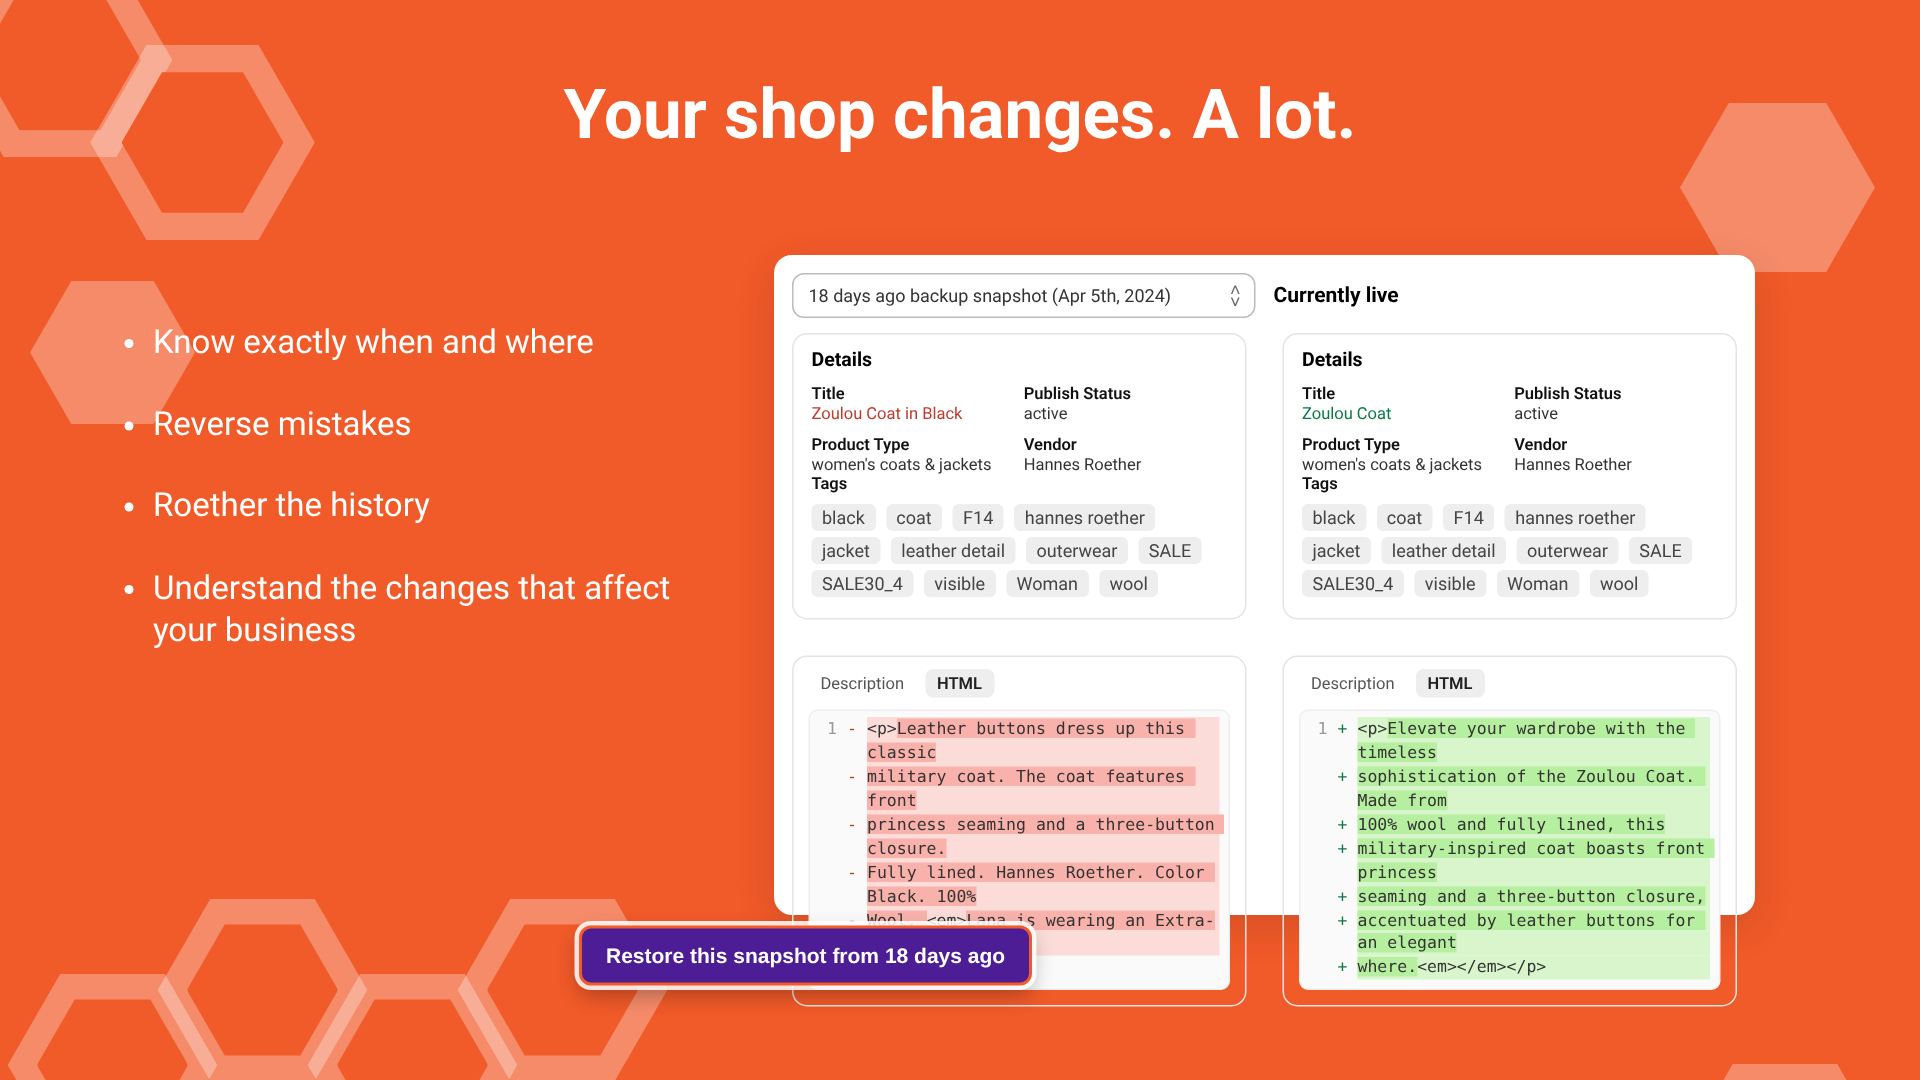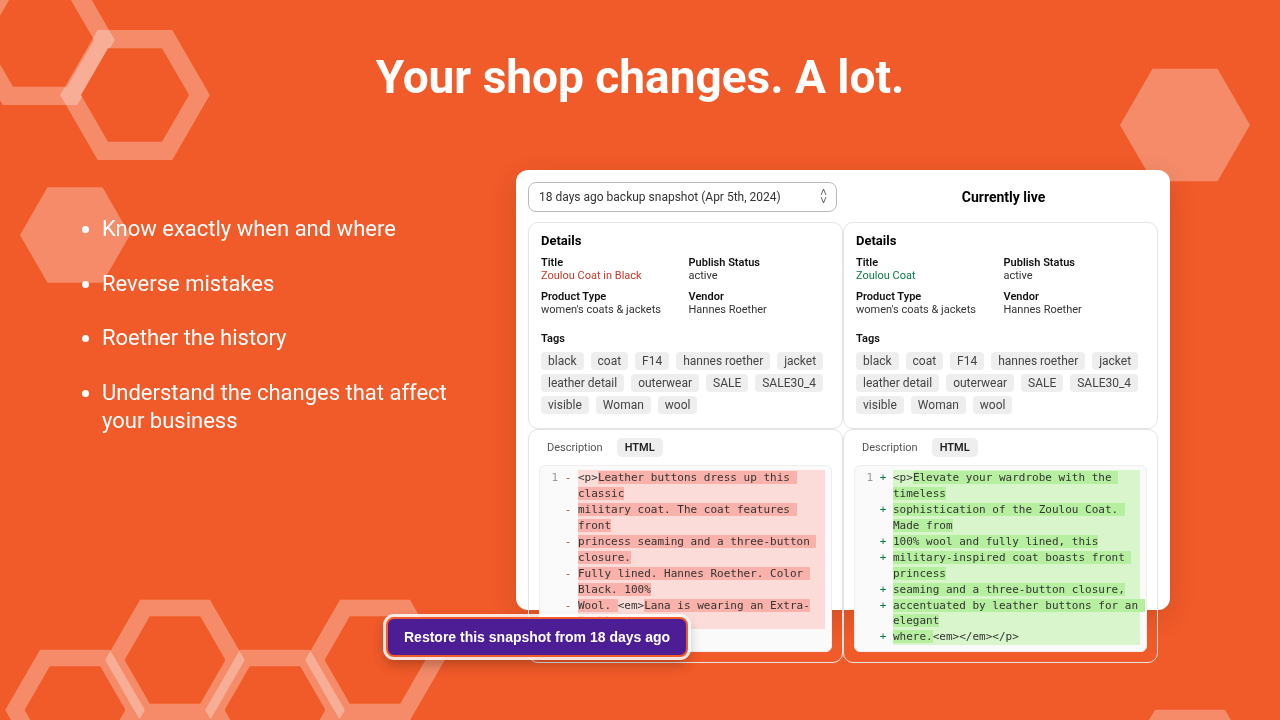--- a/index.html
+++ b/index.html
@@ -56,35 +56,35 @@
     display: grid; grid-template-columns: 1fr 1fr; gap: 12px; margin-bottom: 10px;
     align-items: center;
   }
   .select {
     display: flex; align-items: center; justify-content: space-between;
     border: 1px solid #bbb; border-radius: 8px; padding: 6px 10px;
     font-size: 12px; color: #333; background: #fff;
     cursor: pointer;
   }
   .select .arrows { font-size: 12px; color: #666; line-height: 8px; letter-spacing: -1px; }
-  .live-label { text-align: center; font-weight: 700; font-size: 14px; }
+  .live-label { text-align: left; font-weight: 700; font-size: 14px; }
 
   .panel-cols {
-    display: grid; grid-template-columns: 1fr 1fr; gap: 0;
+    display: grid; grid-template-columns: 1fr 1fr; gap: 24px;
   }
   .card {
     border: 1px solid #e4e4e4; border-radius: 10px; padding: 10px 12px 12px;
   }
   .card h4 { font-size: 13px; font-weight: 700; margin-bottom: 8px; }
   .field-grid { display: grid; grid-template-columns: 1fr 1fr; row-gap: 8px; column-gap: 6px; font-size: 11px; }
   .field-label { color: #111; font-weight: 600; }
   .field-value { color: #333; }
   .field-value.removed { color: #c0392b; }
   .field-value.added   { color: #0a7a47; }
-  .tags { margin-top: 16px; }
+  .tags { margin-top: 0; }
   .tags .field-label { font-size: 11px; display: block; margin-bottom: 5px; }
   .tag {
     display: inline-block; background: #eee; color: #444;
     border-radius: 4px; padding: 2px 7px; font-size: 12px; margin: 2px 3px 2px 0;
   }
 
   .desc-card { padding: 8px 10px 10px; }
   .desc-tabs { display: flex; gap: 6px; font-size: 11px; margin-bottom: 8px; }
   .desc-tab { color: #555; padding: 3px 8px; border-radius: 5px; cursor: pointer; }
   .desc-tab.active { background: #eee; font-weight: 600; color: #222; }

